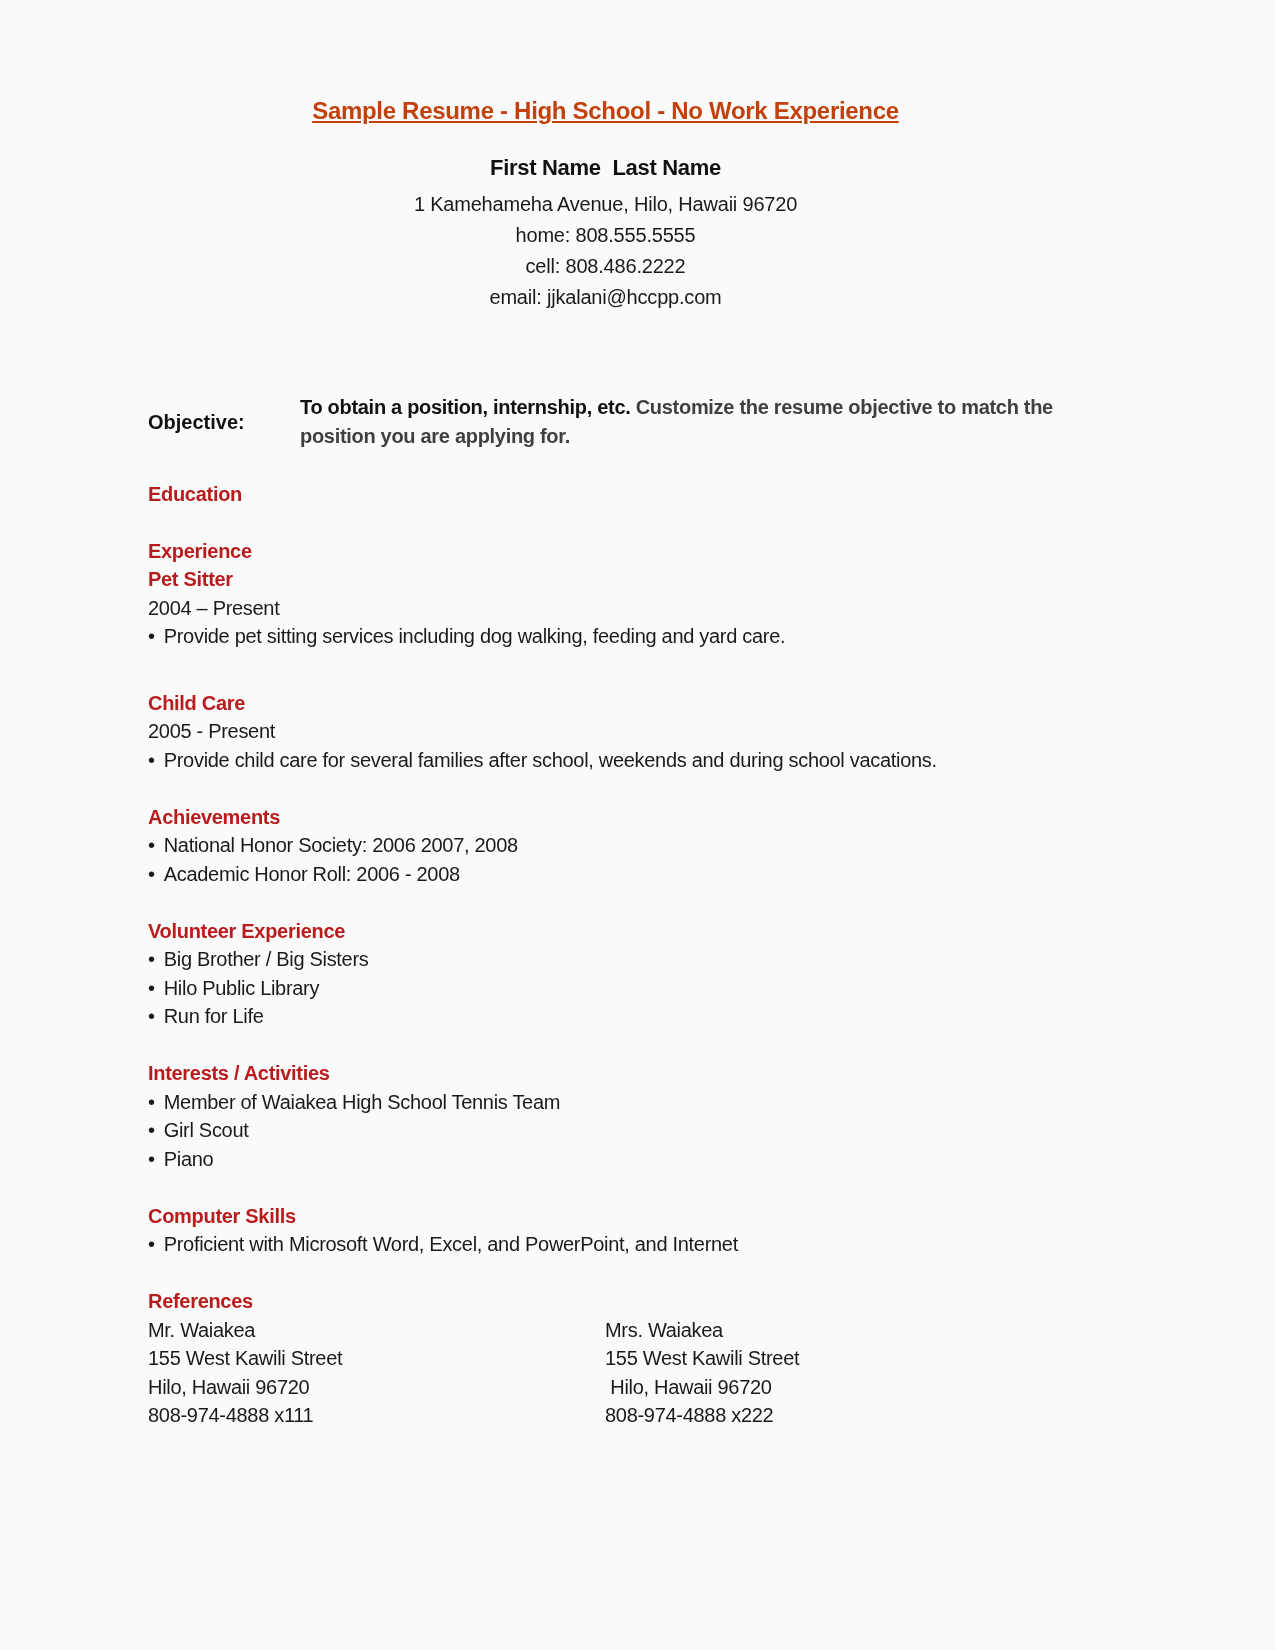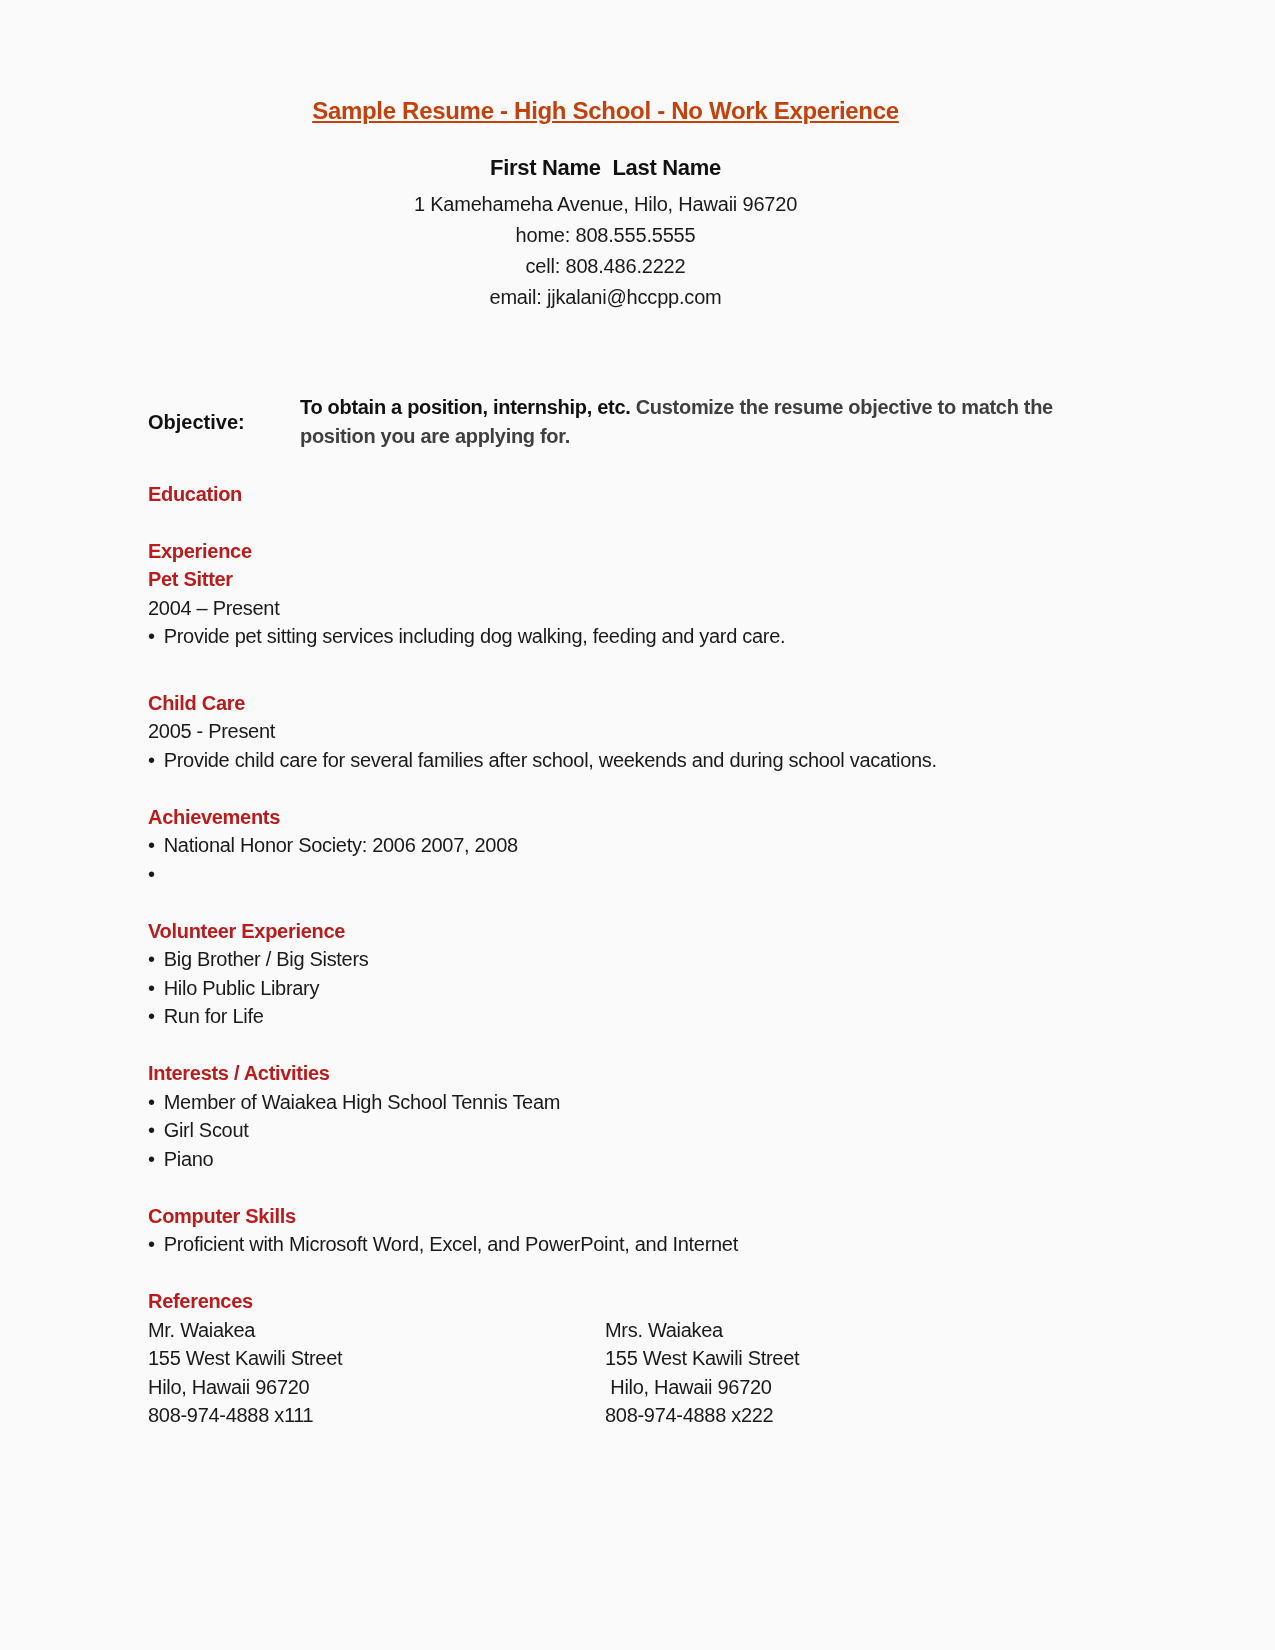--- a/index.html
+++ b/index.html
@@ -121,21 +121,21 @@
         </div>
       </div>
     </div>
 
     <div class="section">
       <div class="line b t">Achievements</div>
       <div class="line bullet-line">
         <span class="dot">•</span><span class="t">National Honor Society: 2006 2007, 2008</span>
       </div>
       <div class="line bullet-line">
-        <span class="dot">•</span>
+        <span class="dot">•</span><span class="t">Academic Honor Roll: 2006 - 2008</span>
       </div>
     </div>
 
     <div class="section">
       <div class="line b t">Volunteer Experience</div>
       <div class="line bullet-line">
         <span class="dot">•</span><span class="t">Big Brother / Big Sisters</span>
       </div>
       <div class="line bullet-line">
         <span class="dot">•</span><span class="t">Hilo Public Library</span>

